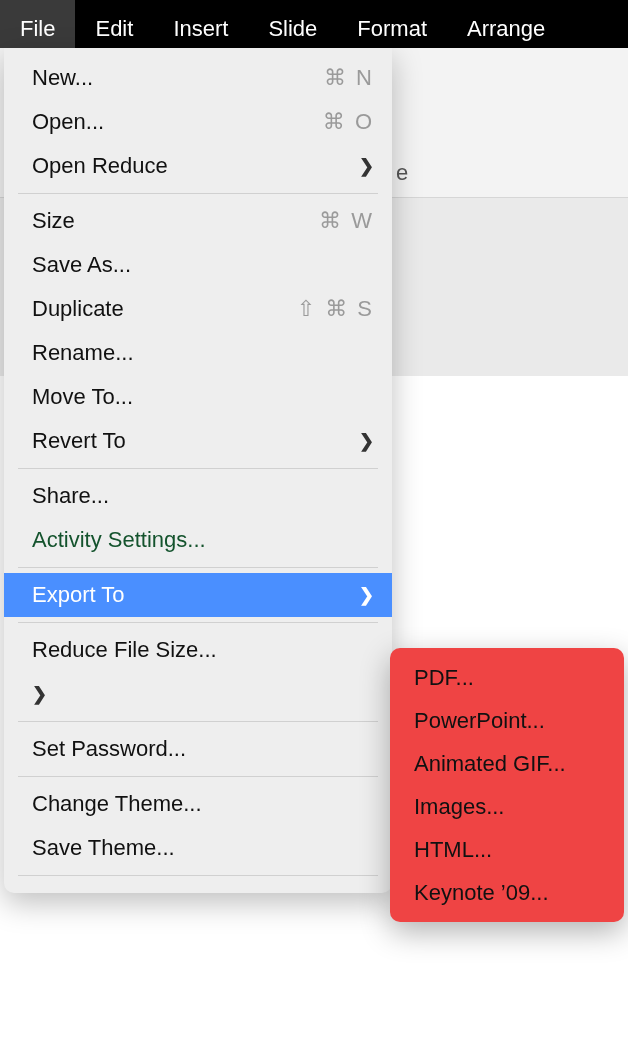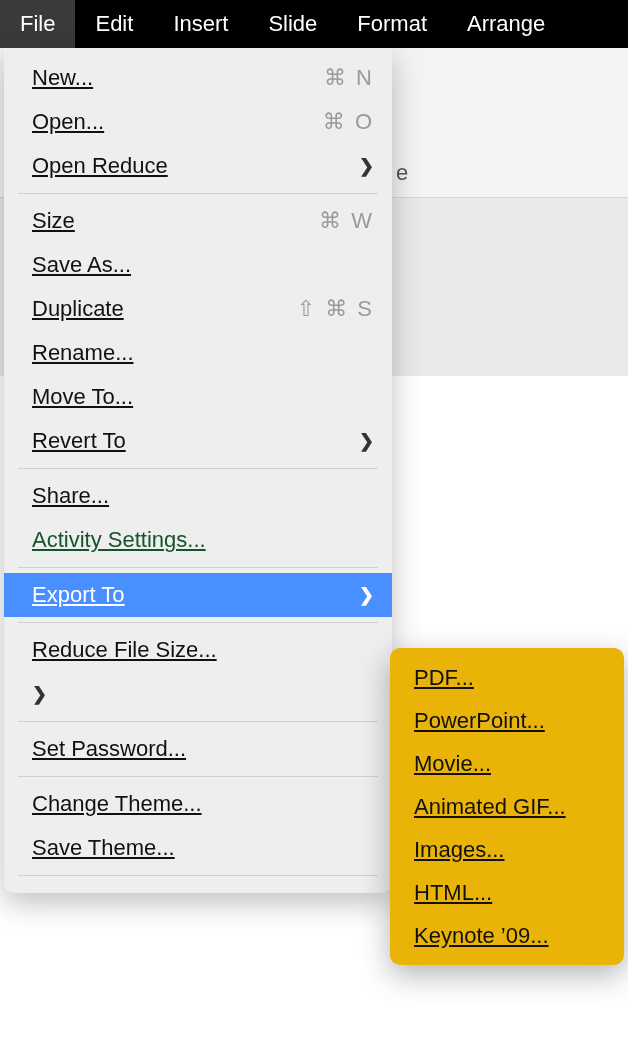--- a/index.html
+++ b/index.html
@@ -15,22 +15,22 @@
     background: #000;
     height: 48px;
     display: flex;
     align-items: stretch;
     color: #fff;
     font-size: 22px;
     font-weight: 400;
   }
   .menubar-item {
     display: flex;
-    align-items: center;
-    padding: 8px 20px;
+    align-items: flex-start;
+    padding: 16px 20px;
     cursor: default;
   }
   .menubar-item.active {
     background: #3a3a3a;
   }
   .bg-toolbar {
     position: absolute;
     top: 48px;
     left: 0;
     right: 0;
@@ -78,21 +78,21 @@
     padding: 0 18px 0 28px;
     font-size: 22px;
     color: #111;
     position: relative;
   }
   .menu-row.disabled { color: #14532d; }
   .menu-row.highlight {
     background: #4a8fff;
     color: #fff;
   }
-  .menu-label { flex: 1; text-decoration: underline; }
+  .menu-label { flex: 1; }
   .menu-shortcut {
     color: #9a9a9a;
     font-size: 22px;
     letter-spacing: 2px;
   }
   .menu-arrow {
     font-size: 18px;
     color: #333;
     font-weight: 600;
   }
@@ -100,21 +100,21 @@
   .divider {
     height: 1px;
     background: #d0d0d0;
     margin: 5px 14px;
   }
   .submenu {
     position: absolute;
     top: 648px;
     left: 390px;
     width: 234px;
-    background: #eab308;
+    background: #ef4444;
     border-radius: 10px;
     box-shadow: 0 10px 30px rgba(0,0,0,0.3);
     padding: 8px 0;
   }
   .submenu .menu-row {
     height: 43px;
     padding: 0 18px 0 24px;
   }
 </style>
 </head>
@@ -231,23 +231,20 @@
 </div>
 
 <div class="submenu">
   <div class="menu-row">
     <span class="menu-label">PDF...</span>
   </div>
   <div class="menu-row">
     <span class="menu-label">PowerPoint...</span>
   </div>
   <div class="menu-row">
-    <span class="menu-label">Movie...</span>
-  </div>
-  <div class="menu-row">
     <span class="menu-label">Animated GIF...</span>
   </div>
   <div class="menu-row">
     <span class="menu-label">Images...</span>
   </div>
   <div class="menu-row">
     <span class="menu-label">HTML...</span>
   </div>
   <div class="menu-row">
     <span class="menu-label">Keynote ’09...</span>

